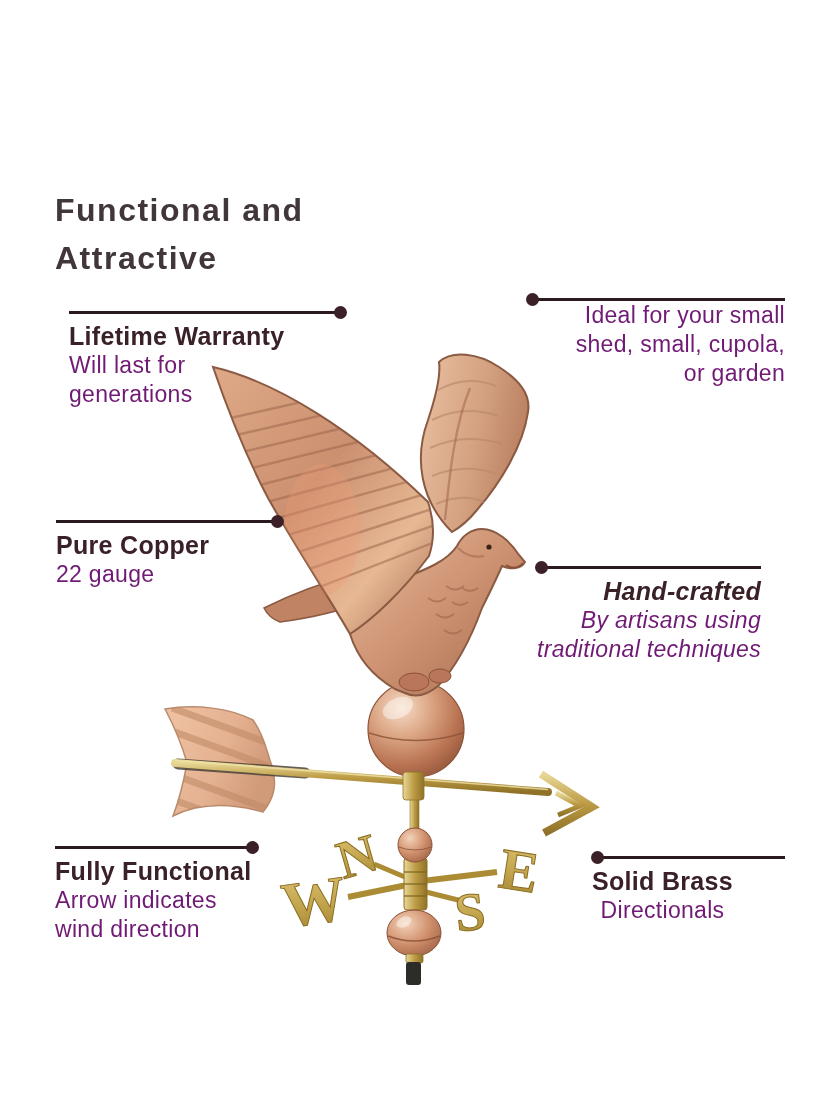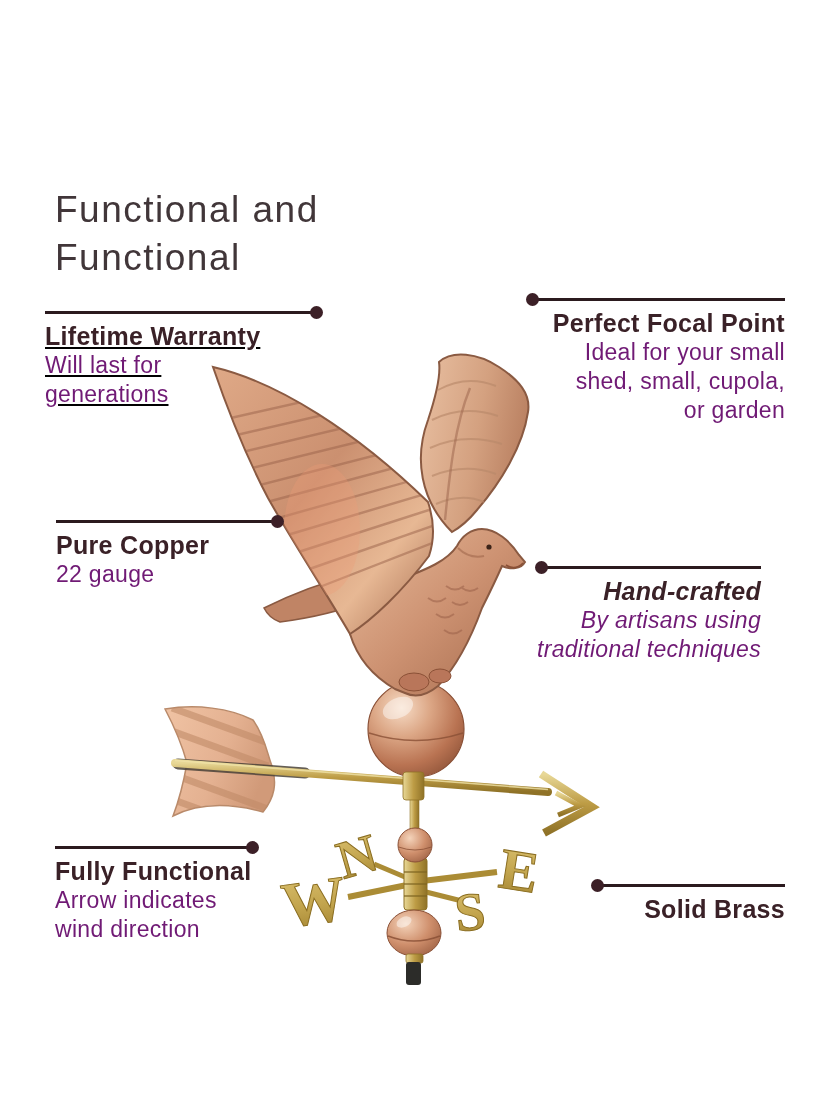--- a/index.html
+++ b/index.html
@@ -2,21 +2,21 @@
 <html><head>
 <meta charset="utf-8">
 <style>
   html,body{margin:0;padding:0;background:#ffffff;}
   .canvas{
     position:relative;width:840px;height:1120px;background:#ffffff;overflow:hidden;
     font-family:"Liberation Sans", sans-serif;
   }
   .page-title{
     position:absolute;left:55px;top:186px;
-    font-size:37px;line-height:48px;font-weight:400;letter-spacing:1.5px;
+    font-size:32px;line-height:48px;font-weight:700;letter-spacing:1.5px;
     color:#413639;
   }
   .callout{position:absolute;}
   .rule{position:relative;height:3px;background:#2b1a1e;}
   .dot{position:absolute;width:13px;height:13px;border-radius:50%;background:#3c2027;top:-5px;}
   .dot.at-right{right:-6px;}
   .dot.at-left{left:-6px;}
   .co-heading{
     margin-top:7px;font-weight:bold;font-size:25px;line-height:30px;
     color:#3a2127;letter-spacing:0.3px;
@@ -157,24 +157,24 @@
       <ellipse cx="414" cy="933" rx="27" ry="23" fill="url(#gBallSm)" stroke="#8a5036" stroke-width="1"></ellipse>
       <path d="M 388 936 Q 414 946 440 936" fill="none" stroke="#8a5036" stroke-width="1.4" opacity="0.85"></path>
       <ellipse cx="404" cy="922" rx="8" ry="5" fill="#ffffff" opacity="0.45" transform="rotate(-25 404 922)"></ellipse>
       <rect x="406" y="954" width="17" height="9" rx="2" fill="url(#gBrassV)" stroke="#8f7227" stroke-width="0.8"></rect>
       <rect x="406" y="962" width="15" height="23" rx="3" fill="#2c2c29"></rect>
     </g>
   </svg>
 
   <div class="page-title">
     <div>Functional and</div>
-    <div>Functional</div>
-  </div>
-
-  <div class="callout" style="left:45px;top:311px;width:285px;text-decoration:underline;">
+    <div>Attractive</div>
+  </div>
+
+  <div class="callout" style="left:69px;top:311px;width:285px;">
     <div class="rule" style="width:272px;">
       <span class="dot at-right"></span>
     </div>
     <div class="co-heading">Lifetime Warranty</div>
     <div class="co-body">
       <span>Will last for</span>
       <span>generations</span>
     </div>
   </div>
 
@@ -196,39 +196,41 @@
     <div class="co-body">
       <span>Arrow indicates</span>
       <span>wind direction</span>
     </div>
   </div>
 
   <div class="callout align-right" style="left:520px;top:298px;width:265px;">
     <div class="rule" style="width:253px;margin-left:12px;">
       <span class="dot at-left"></span>
     </div>
-    <div class="co-heading">Perfect Focal Point</div>
     <div class="co-body">
       <span>Ideal for your small</span>
       <span>shed, small, cupola,</span>
       <span>or garden</span>
     </div>
   </div>
 
   <div class="callout align-right" style="left:496px;top:566px;width:265px;font-style:italic;">
     <div class="rule" style="width:220px;margin-left:45px;">
       <span class="dot at-left"></span>
     </div>
     <div class="co-heading">Hand-crafted</div>
     <div class="co-body">
       <span>By artisans using</span>
       <span>traditional techniques</span>
     </div>
   </div>
 
-  <div class="callout align-right" style="left:540px;top:884px;width:245px;">
+  <div class="callout align-right" style="left:540px;top:856px;width:245px;text-align:center;">
     <div class="rule" style="width:188px;margin-left:57px;">
       <span class="dot at-left"></span>
     </div>
     <div class="co-heading">Solid Brass</div>
+    <div class="co-body">
+      <span>Directionals</span>
+    </div>
   </div>
 
 </div>
 
 </body></html>

